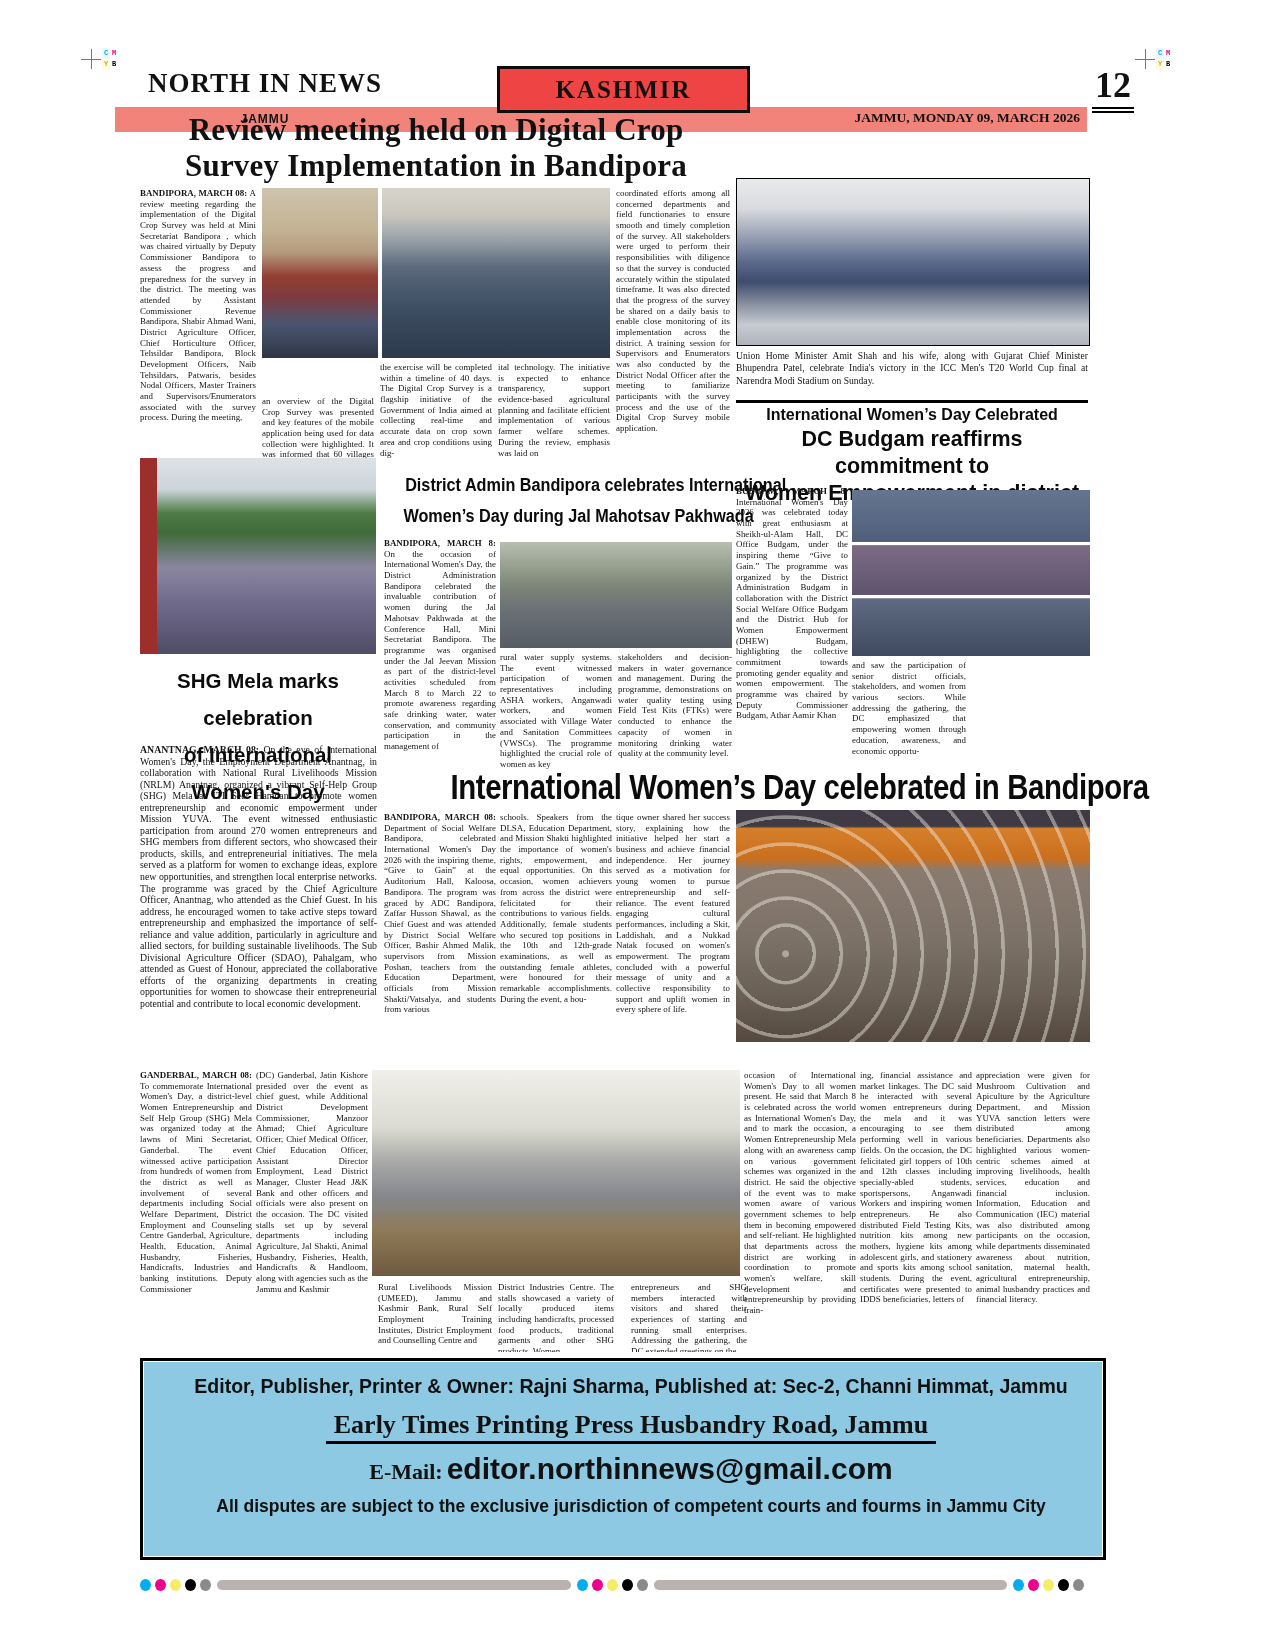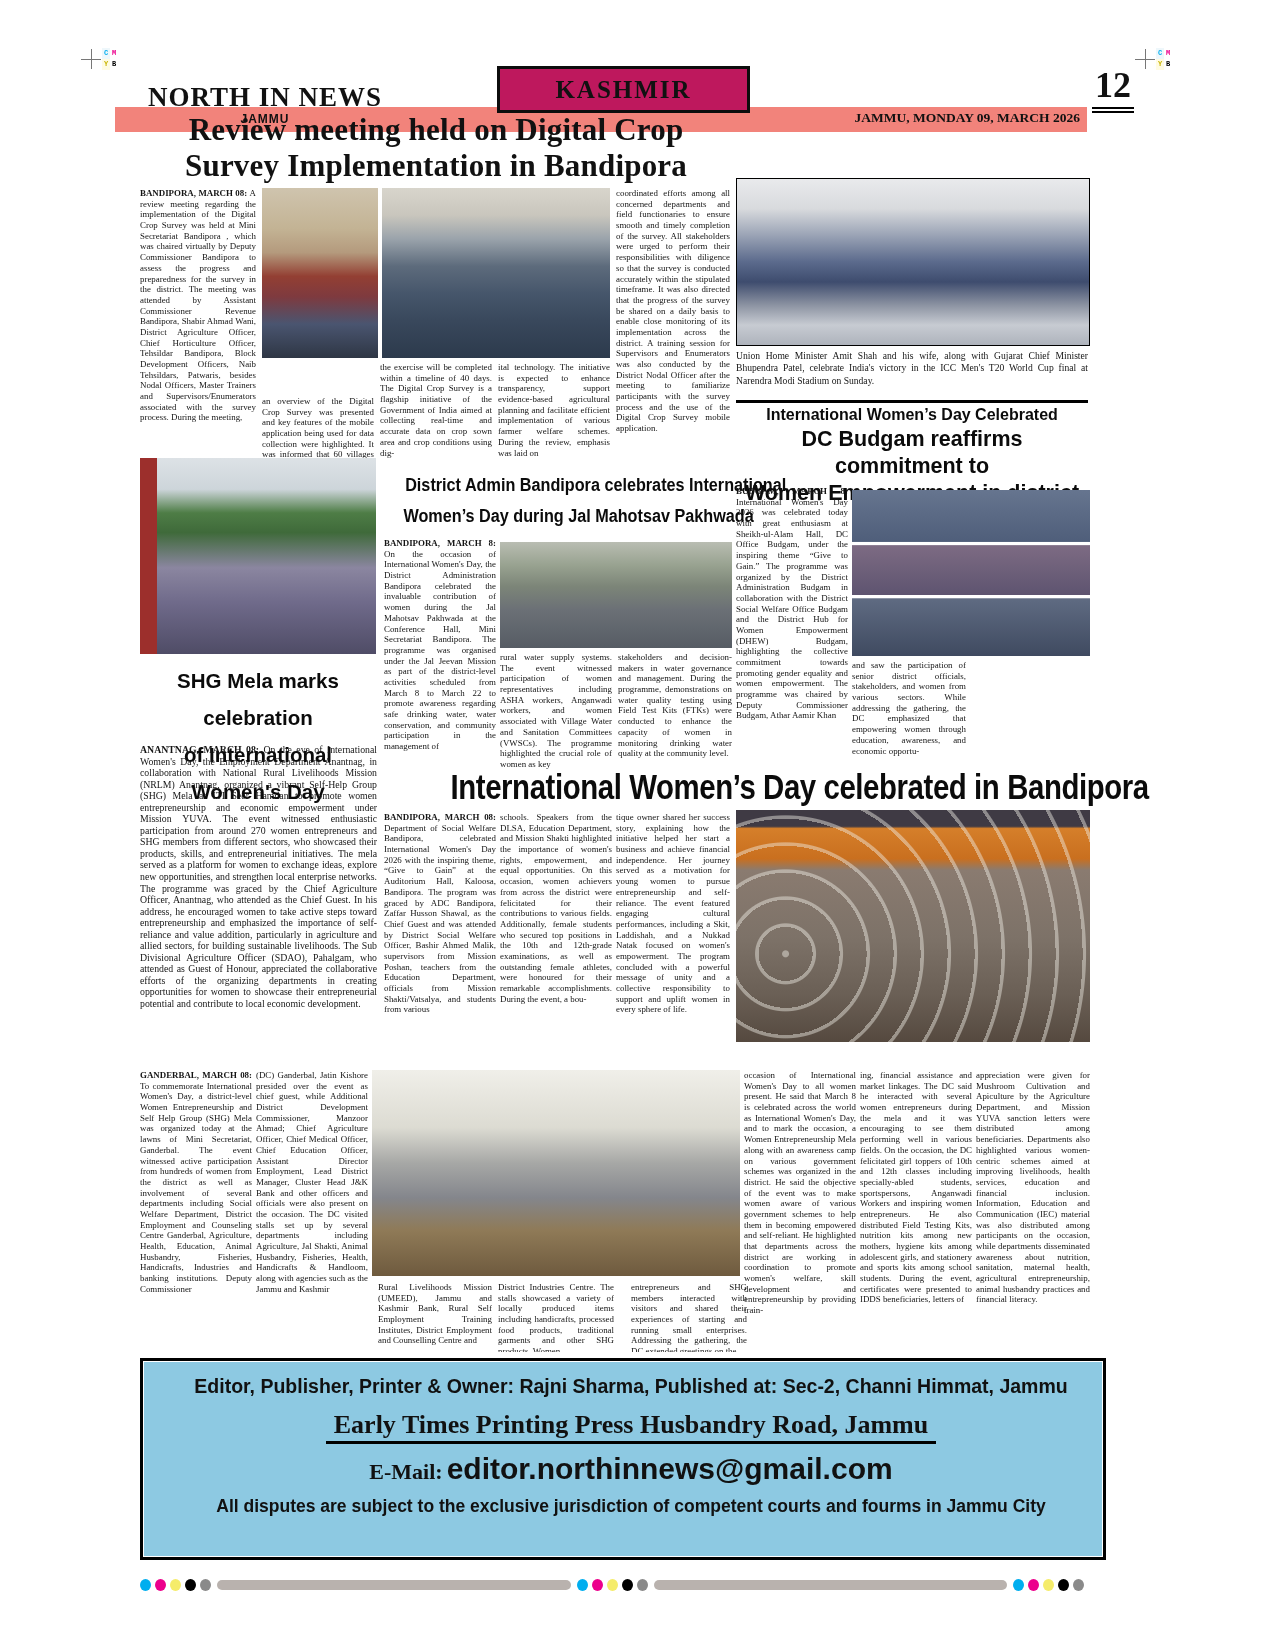--- a/index.html
+++ b/index.html
@@ -15,21 +15,21 @@
   .h-serif-main{font-weight:700;font-size:31px;line-height:36px;text-align:center;letter-spacing:.2px;}
   .h-sans{font-family:"Liberation Sans","DejaVu Sans",sans-serif;font-weight:700;text-align:center;color:#0b0b0b;}
   .cond{display:inline-block;transform:scaleX(.9);transform-origin:50% 50%;white-space:nowrap;}
   .cond2{display:inline-block;transform:scaleX(.84);transform-origin:50% 50%;white-space:nowrap;letter-spacing:-.5px;}
   .photo{position:absolute;overflow:hidden;}
   .rule{position:absolute;background:#000;}
   
   .masthead{font-weight:700;font-size:27px;letter-spacing:1px;}
   .redbar{background:#F2837B;}
   .jammu-label{font-family:"Liberation Sans",sans-serif;font-weight:700;font-size:12px;letter-spacing:1px;text-align:center;}
-  .kashmir-box{background:#be185d;border:3px solid #0d0d0d;display:flex;align-items:center;justify-content:center;
+  .kashmir-box{background:#ef4444;border:3px solid #0d0d0d;display:flex;align-items:center;justify-content:center;
                font-weight:700;font-size:25px;letter-spacing:2px;}
   .dateline-top{font-weight:700;font-size:13.5px;text-align:right;}
   .pagenum{font-weight:700;font-size:36px;border-bottom:6px double #000;padding:0 3px 1px 3px;}
   
   .regmark{position:absolute;width:34px;height:24px;}
   .rm-cross{position:absolute;left:0;top:4px;width:14px;height:14px;}
   .rm-cross::before{content:"";position:absolute;left:7px;top:-3px;width:1px;height:20px;background:#777;}
   .rm-cross::after{content:"";position:absolute;top:7px;left:-3px;height:1px;width:20px;background:#777;}
   .rm-grid{position:absolute;left:18px;top:0;display:grid;grid-template-columns:8px 8px;grid-auto-rows:11px;
            font:700 7px/11px "Liberation Mono","DejaVu Sans Mono",monospace;text-align:center;}
@@ -65,21 +65,21 @@
   <div class="regmark abs" style="left:1138px;top:48px;">
     <div class="rm-cross"></div>
     <div class="rm-grid">
       <span class="rm-c">C</span>
       <span class="rm-m">M</span>
       <span class="rm-y">Y</span>
       <span class="rm-b">B</span>
     </div>
   </div>
 
-  <div class="abs masthead" style="left:148px;top:82px;">NORTH IN NEWS</div>
+  <div class="abs masthead" style="left:148px;top:68px;">NORTH IN NEWS</div>
   <div class="abs redbar" style="left:115px;top:107px;width:972px;height:25px;"></div>
   <div class="abs jammu-label" style="left:150px;top:112px;width:230px;">JAMMU</div>
   <div class="abs kashmir-box" style="left:497px;top:66px;width:247px;height:41px;">
     <span>KASHMIR</span>
   </div>
   <div class="abs dateline-top" style="left:780px;top:110px;width:300px;">JAMMU, MONDAY 09, MARCH 2026</div>
   <div class="abs pagenum" style="left:1092px;top:64px;">12</div>
 
   <div class="abs h-serif-main" style="left:140px;top:112px;width:592px;">
     <div>Review meeting held on Digital Crop</div>

